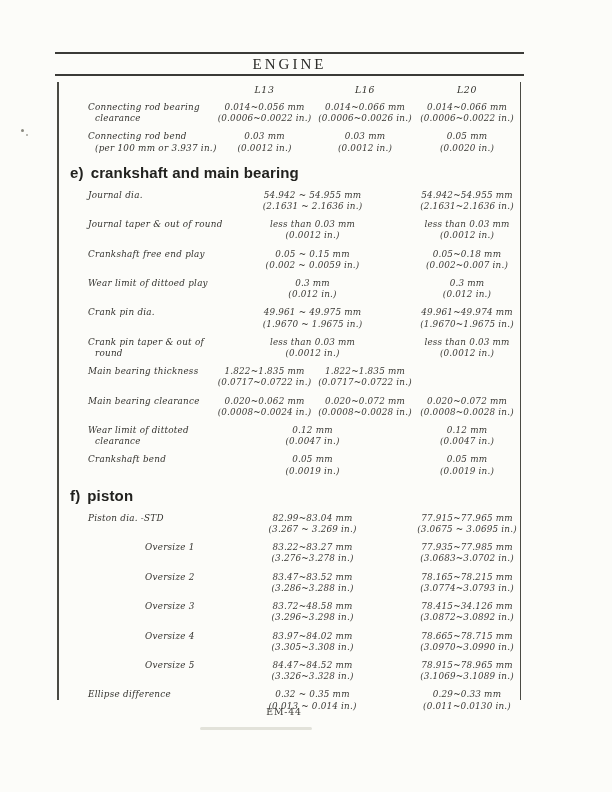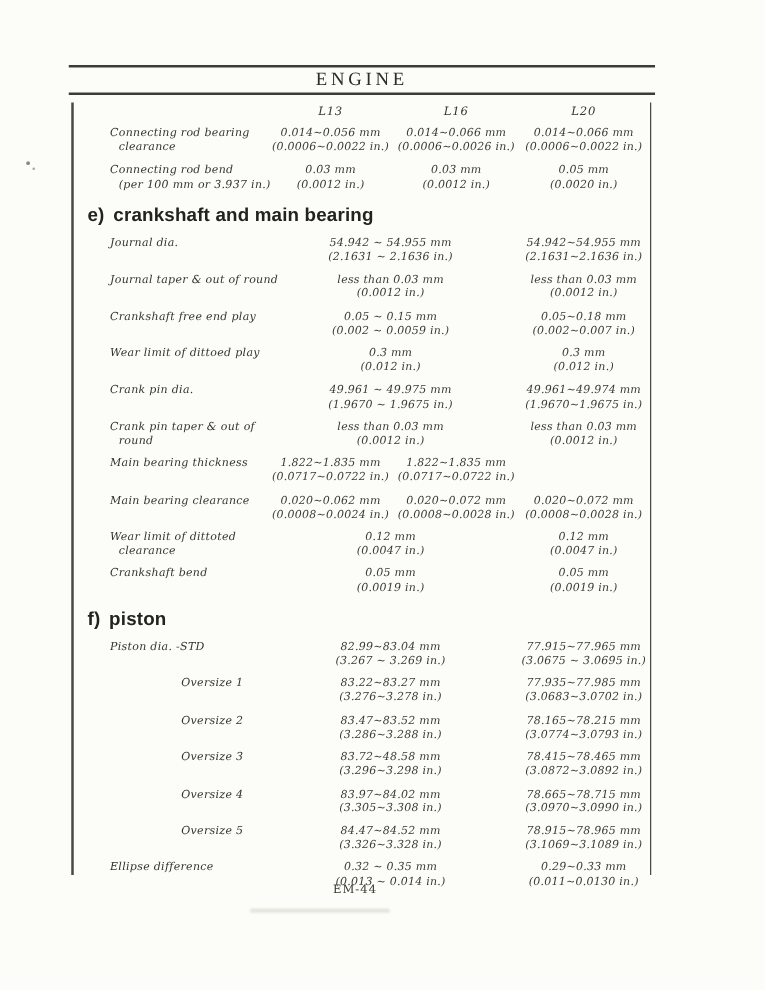--- a/index.html
+++ b/index.html
@@ -296,21 +296,21 @@
         </div>
         <div class="grid spec-row">
           <div class="cell label-cell indent1">
             <div class="lline">Oversize 3</div>
           </div>
           <div class="cell val span2">
             <div class="vline">83.72~48.58 mm</div>
             <div class="vline">(3.296~3.298 in.)</div>
           </div>
           <div class="cell val">
-            <div class="vline">78.415~78.465 mm</div>
+            <div class="vline">78.415~34.126 mm</div>
             <div class="vline">(3.0872~3.0892 in.)</div>
           </div>
         </div>
         <div class="grid spec-row">
           <div class="cell label-cell indent1">
             <div class="lline">Oversize 4</div>
           </div>
           <div class="cell val span2">
             <div class="vline">83.97~84.02 mm</div>
             <div class="vline">(3.305~3.308 in.)</div>

